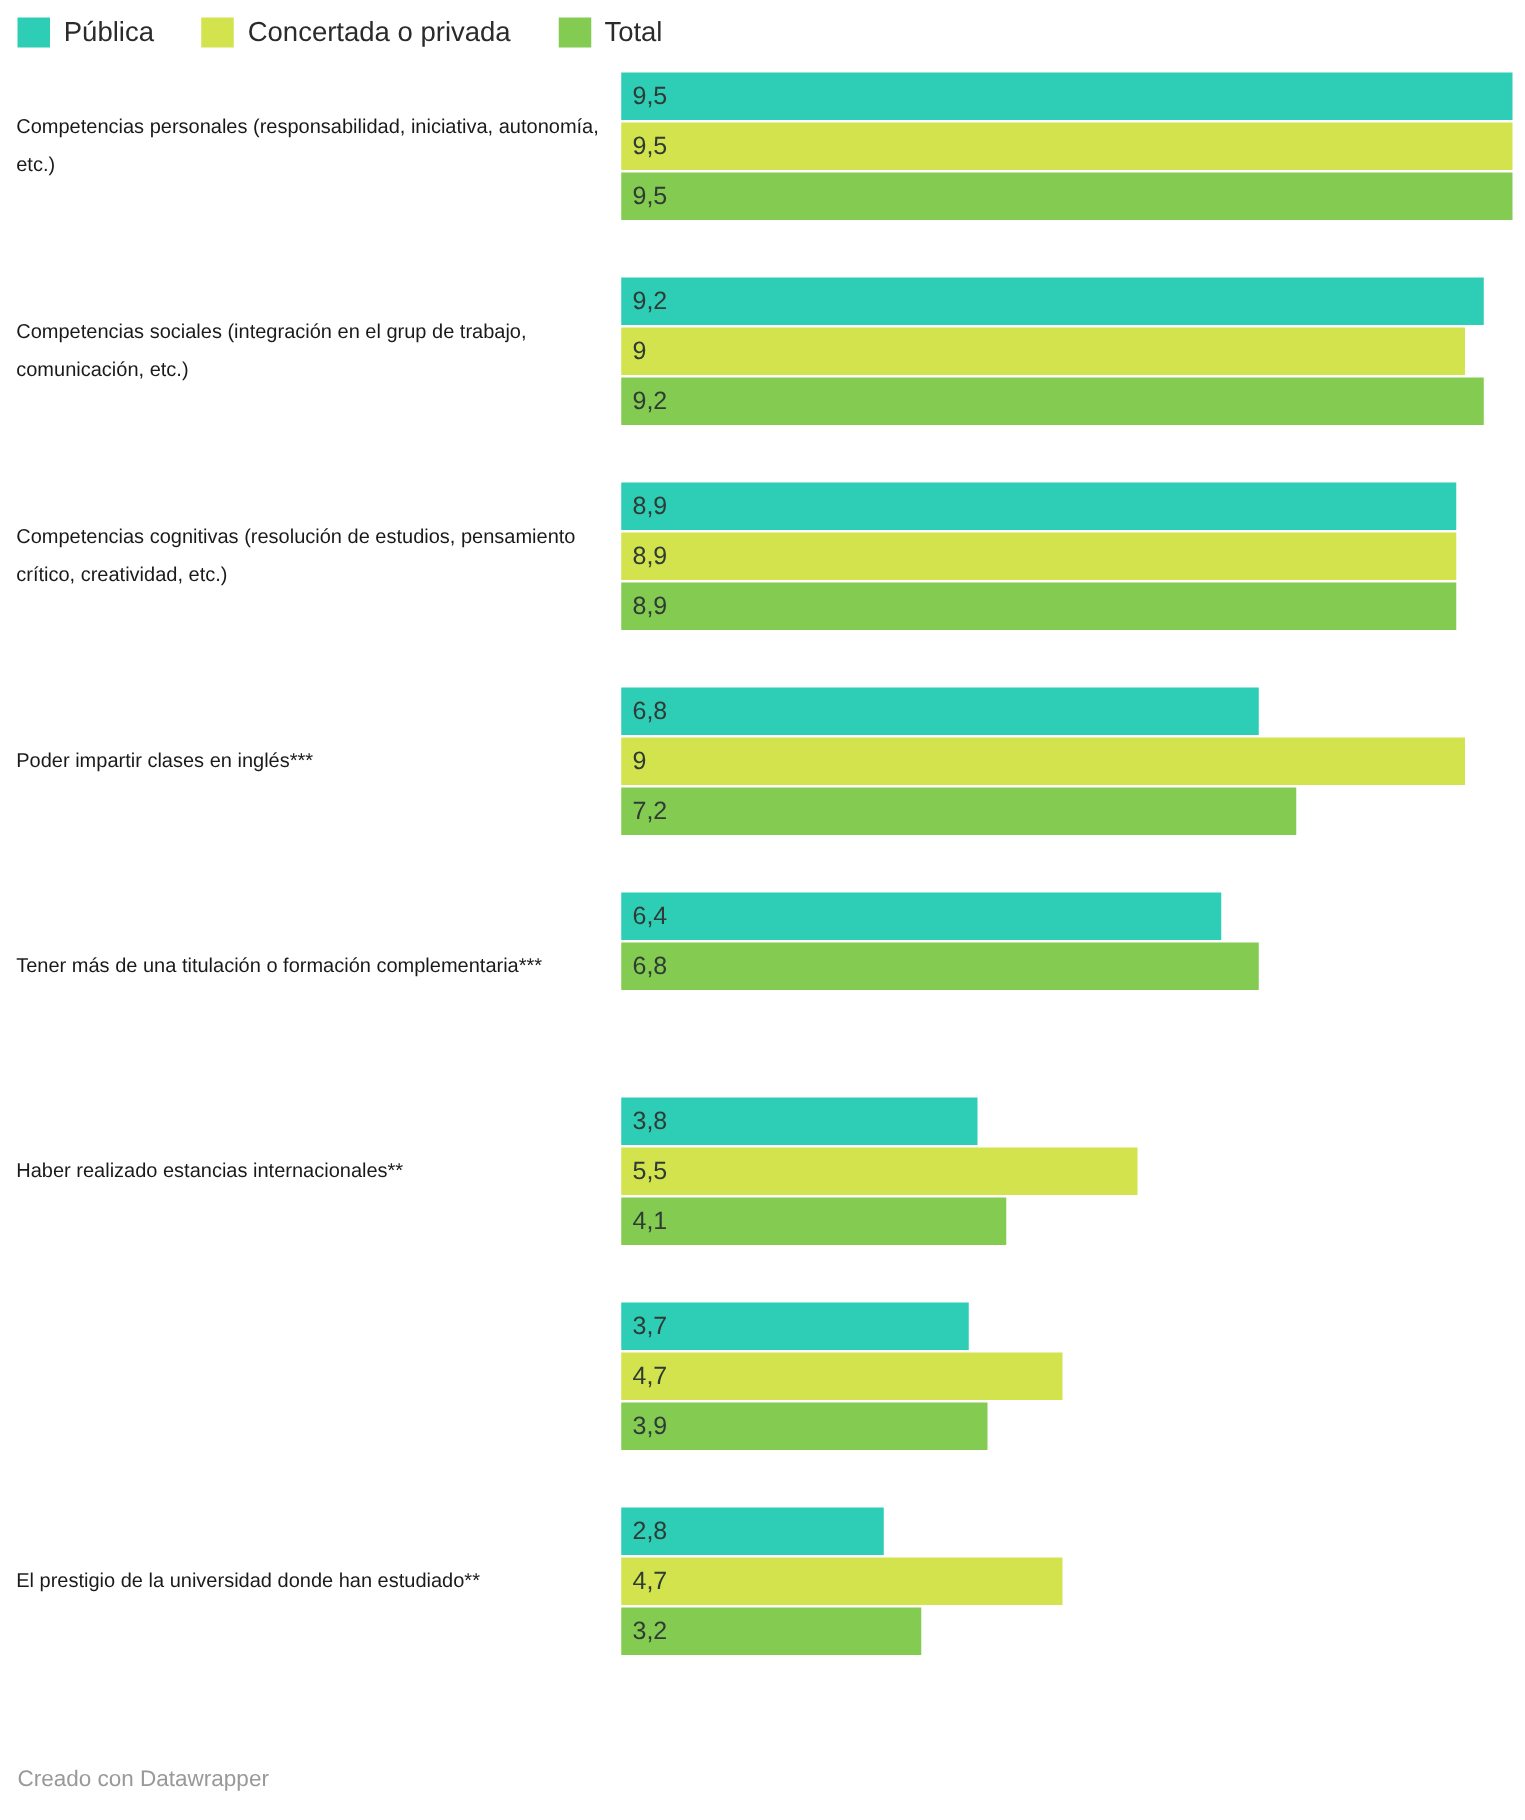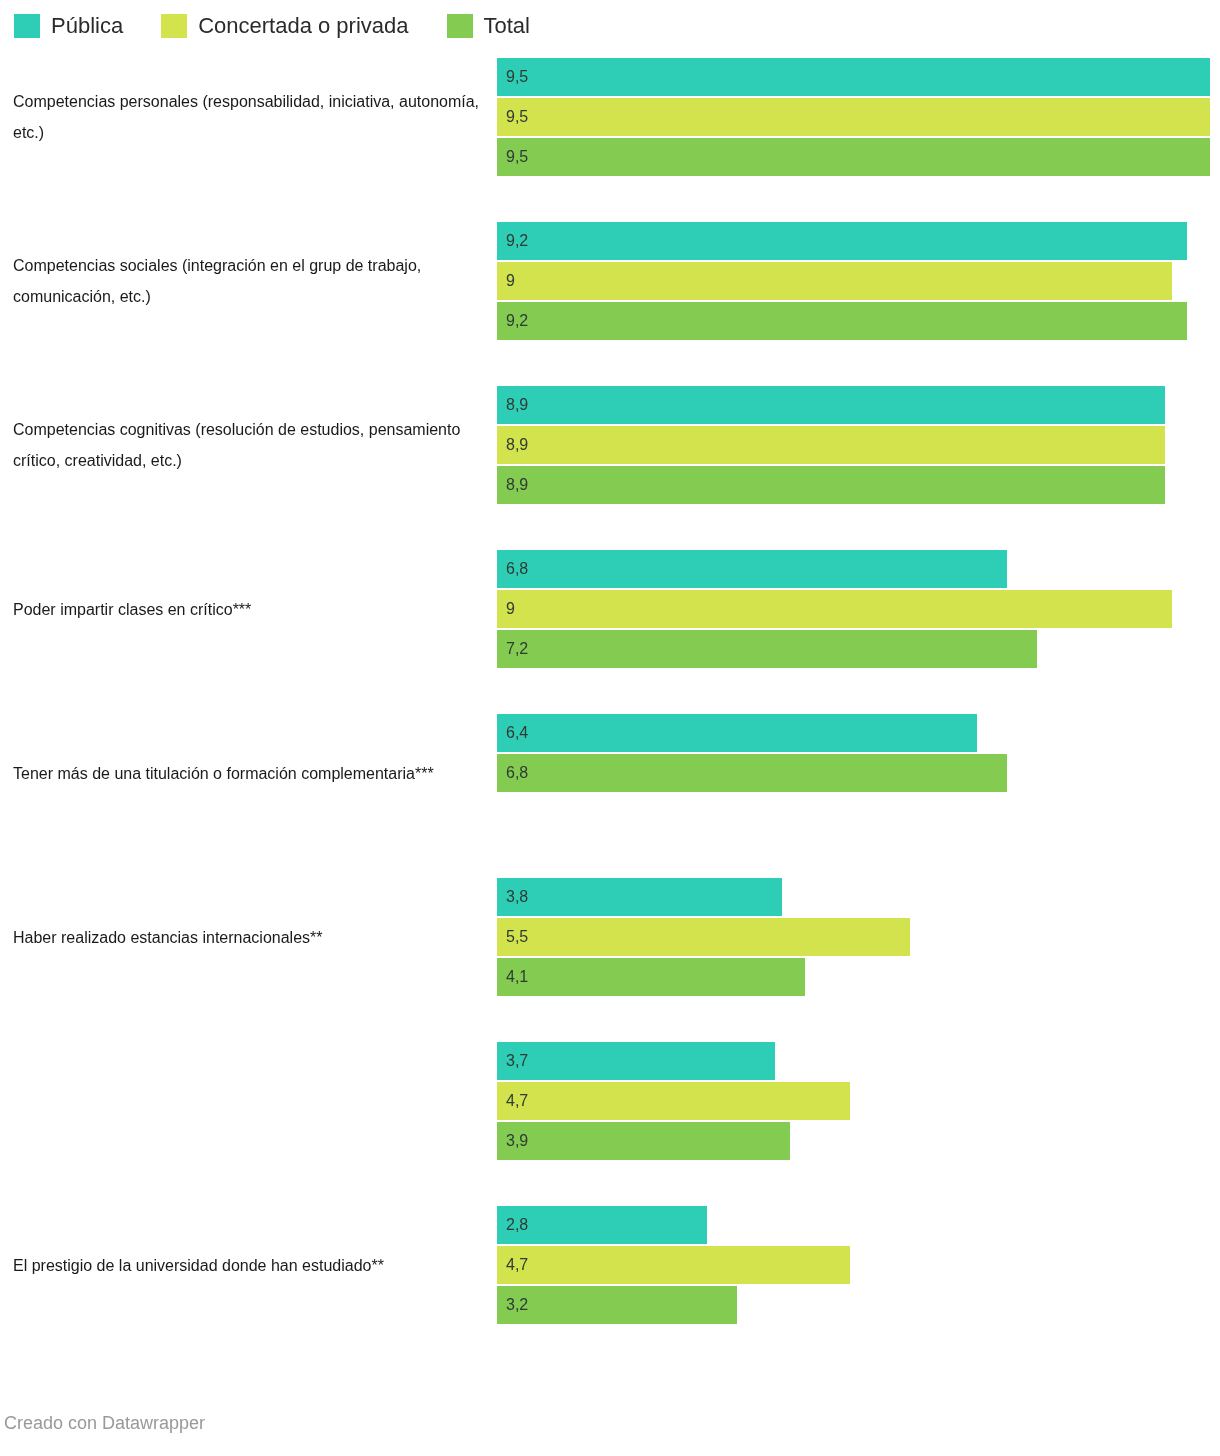--- a/index.html
+++ b/index.html
@@ -85,29 +85,29 @@
     position: absolute;
     left: 0; top: 0;
     height: 38px;
   }
   .bar-value {
     position: absolute;
     left: 9px;
     top: 0;
     height: 21px;
     line-height: 38px;
-    font-size: 16px;
+    font-size: 20px;
     color: #2f3b34;
     white-space: nowrap;
   }
 
   
   #footer {
     position: absolute;
-    left: 4px;
+    left: 14px;
     bottom: 22px;
     font-size: 18px;
     color: #999999;
   }
 </style>
 </head>
 <body>
 
 <div id="root">
 
@@ -172,21 +172,21 @@
             <div class="bar-fill" style="background: rgb(210, 227, 77); width: 667.968px;"></div>
             <div class="bar-value">8,9</div>
           </div>
           <div class="bar-row">
             <div class="bar-fill" style="background: rgb(132, 203, 82); width: 667.968px;"></div>
             <div class="bar-value">8,9</div>
           </div>
         </div>
       </div>
       <div class="group">
-        <div class="group-label">Poder impartir clases en crítico***</div>
+        <div class="group-label">Poder impartir clases en inglés***</div>
         <div class="bars">
           <div class="bar-row">
             <div class="bar-fill" style="background: rgb(46, 205, 182); width: 510.358px;"></div>
             <div class="bar-value">6,8</div>
           </div>
           <div class="bar-row">
             <div class="bar-fill" style="background: rgb(210, 227, 77); width: 675.474px;"></div>
             <div class="bar-value">9</div>
           </div>
           <div class="bar-row">

